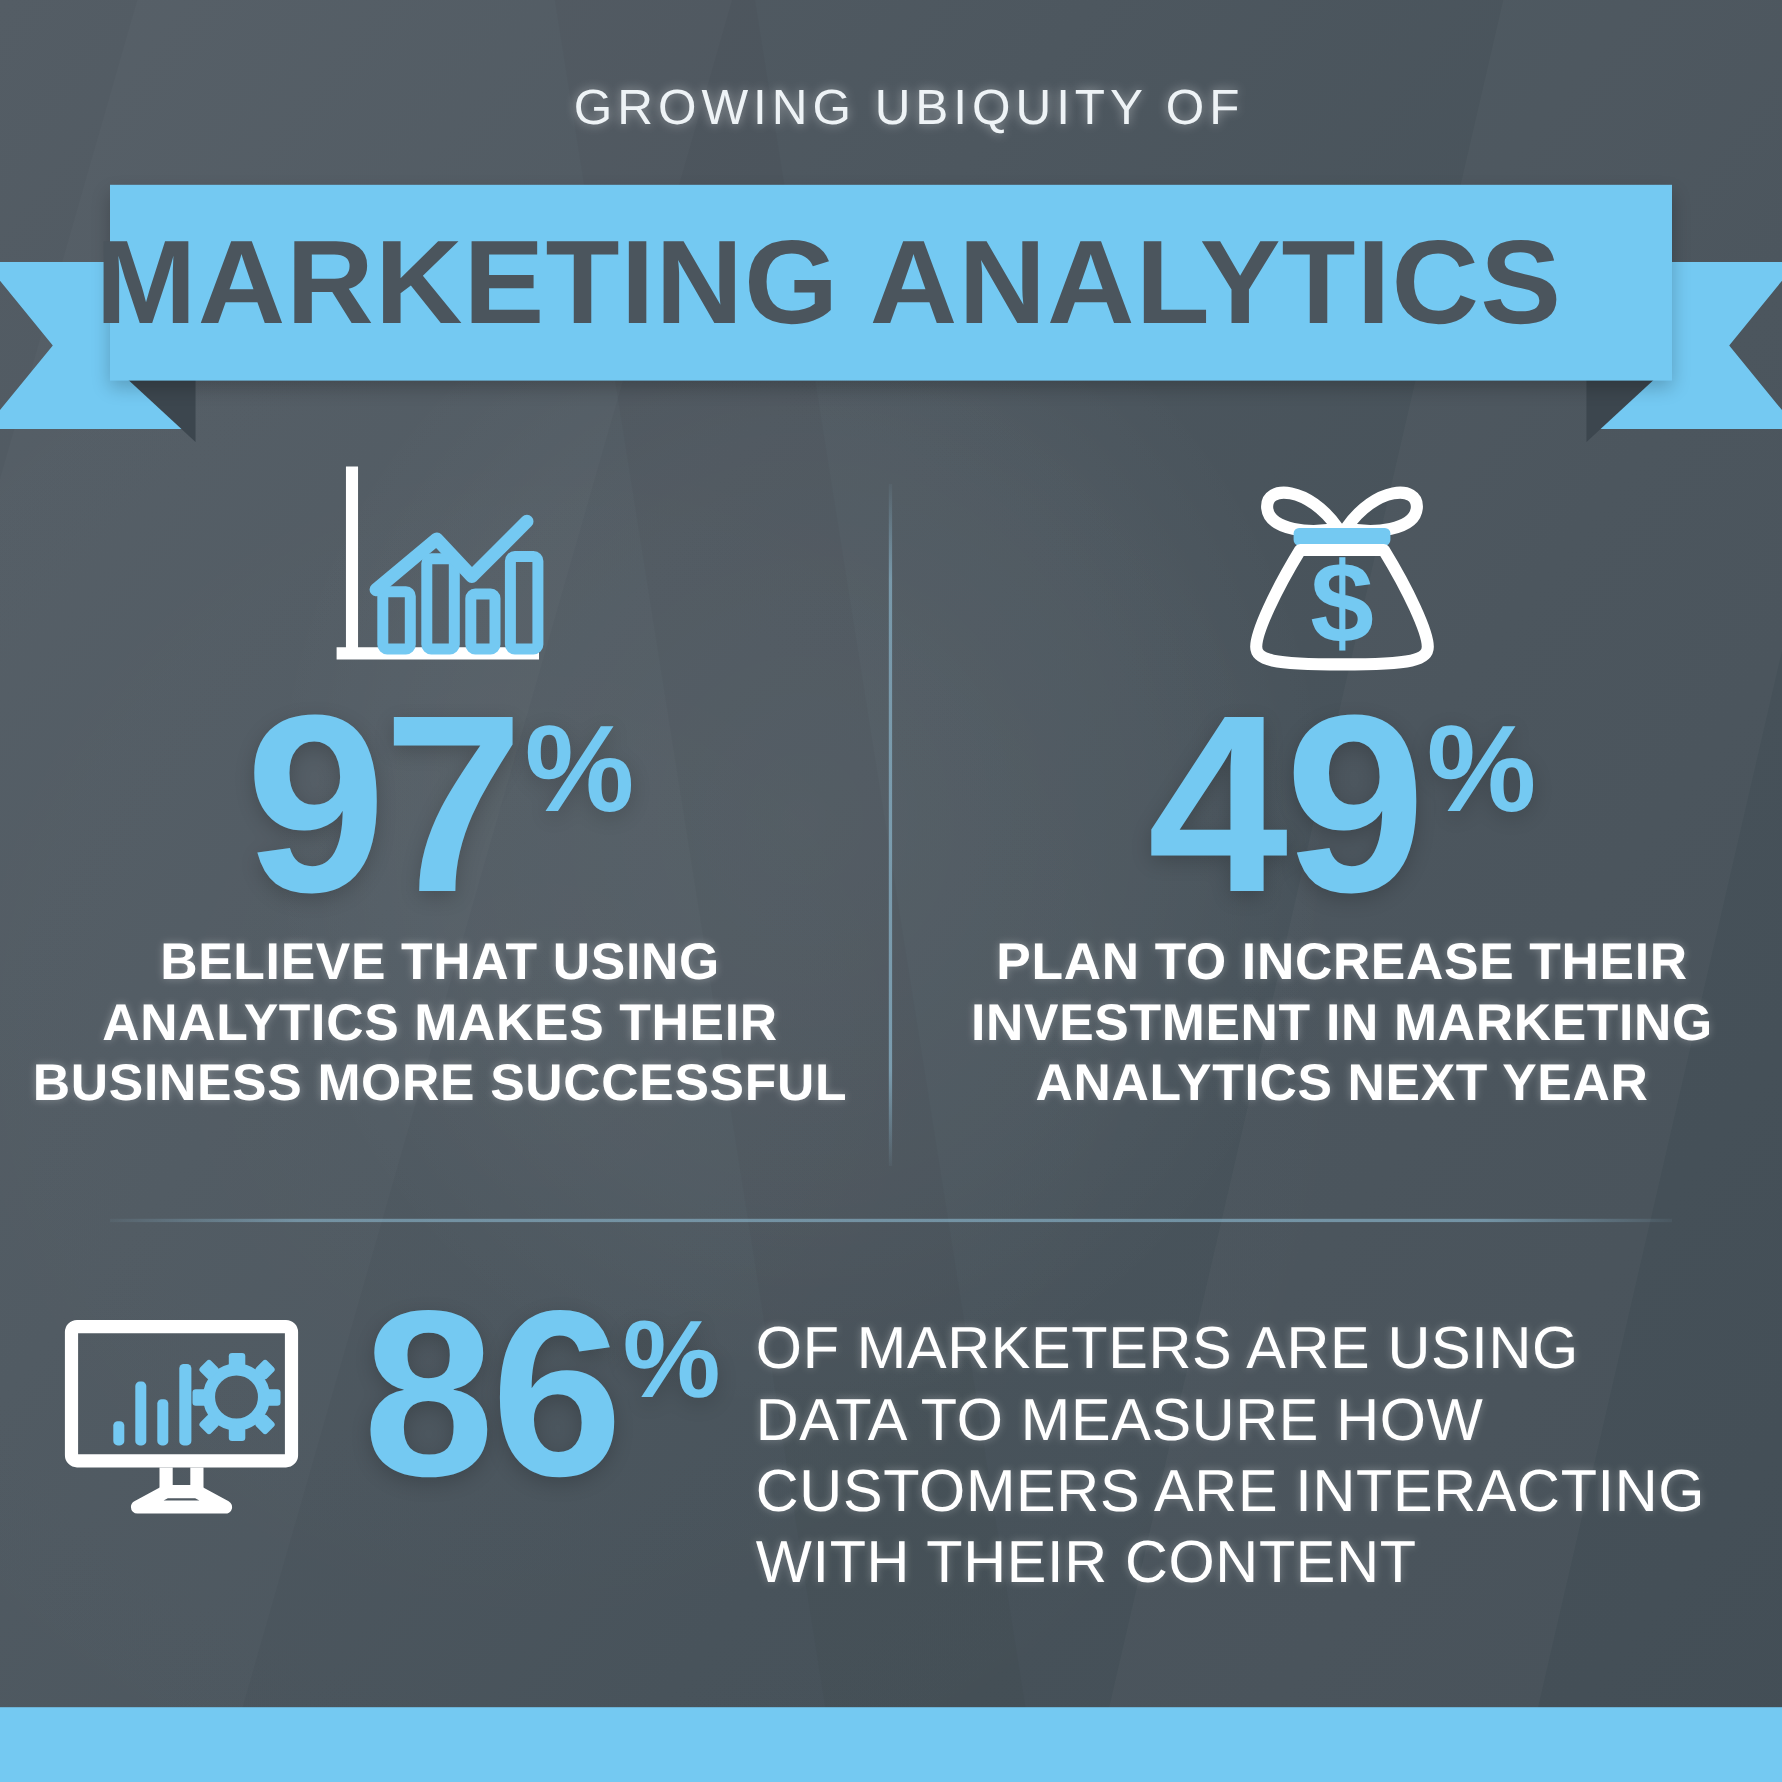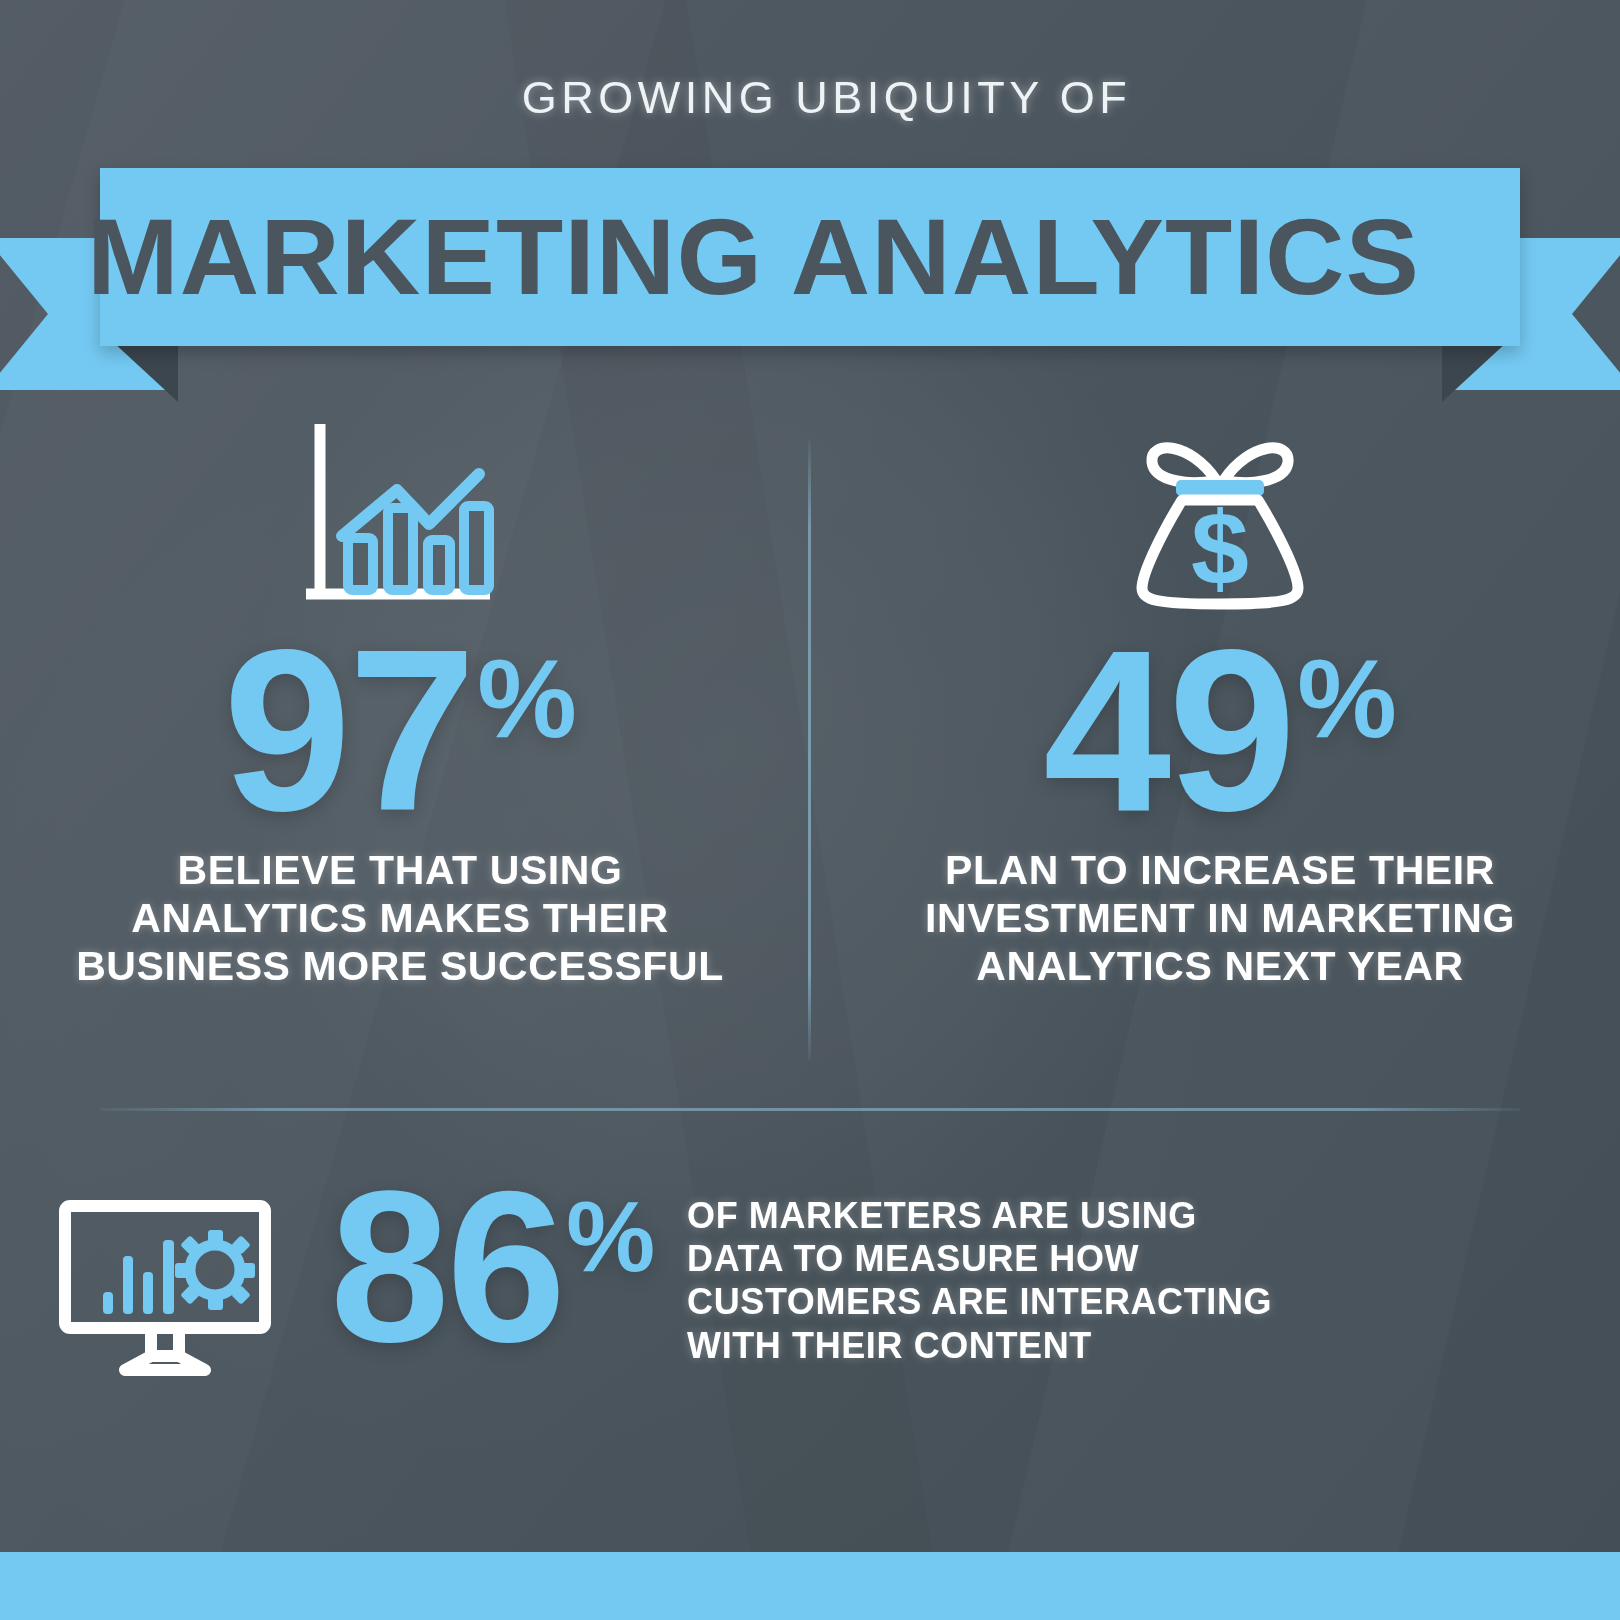--- a/index.html
+++ b/index.html
@@ -75,21 +75,21 @@
     font-size:230px;
     font-weight:bold;
     line-height:0.92;
     letter-spacing:-3px;
     display:flex;align-items:flex-start;justify-content:center;
     text-shadow:0 5px 18px rgba(0,0,0,0.18);
   }
   .bignum .pct{font-size:112px;line-height:1;margin-top:18px;margin-left:4px;letter-spacing:0;}
   .caption{
     color:#ffffff;
-    font-size:41px;
+    font-size:47px;
     font-weight:bold;
     letter-spacing:0.6px;
     line-height:1.17;
     margin-top:10px;
     text-shadow:0 0 8px rgba(255,255,255,0.30);
   }
 
   
   .hdiv{
     position:absolute;left:100px;top:1108px;width:1420px;height:3px;
@@ -99,21 +99,21 @@
   
   .bottom-row{position:absolute;left:0;top:1170px;width:1620px;height:250px;display:flex;align-items:flex-start;}
   .bot-icon{width:330px;display:flex;justify-content:center;padding-top:24px;}
   .bot-num{
     color:#74c9f2;font-size:215px;font-weight:bold;line-height:0.9;
     display:flex;align-items:flex-start;letter-spacing:-3px;
     text-shadow:0 5px 18px rgba(0,0,0,0.18);
   }
   .bot-num .pct{font-size:100px;line-height:1;margin-top:16px;margin-left:3px;letter-spacing:0;}
   .bot-caption{
-    color:#ffffff;font-size:36px;font-weight:bold;line-height:1.2;
+    color:#ffffff;font-size:54px;font-weight:normal;line-height:1.2;
     letter-spacing:0.6px;margin-left:32px;margin-top:24px;
     text-shadow:0 0 8px rgba(255,255,255,0.30);
   }
 
   
   .footer-bar{position:absolute;left:0;bottom:0;width:1620px;height:68px;background:#74c9f2;}
   svg{display:block;}
 </style>
 </head>
 <body>

